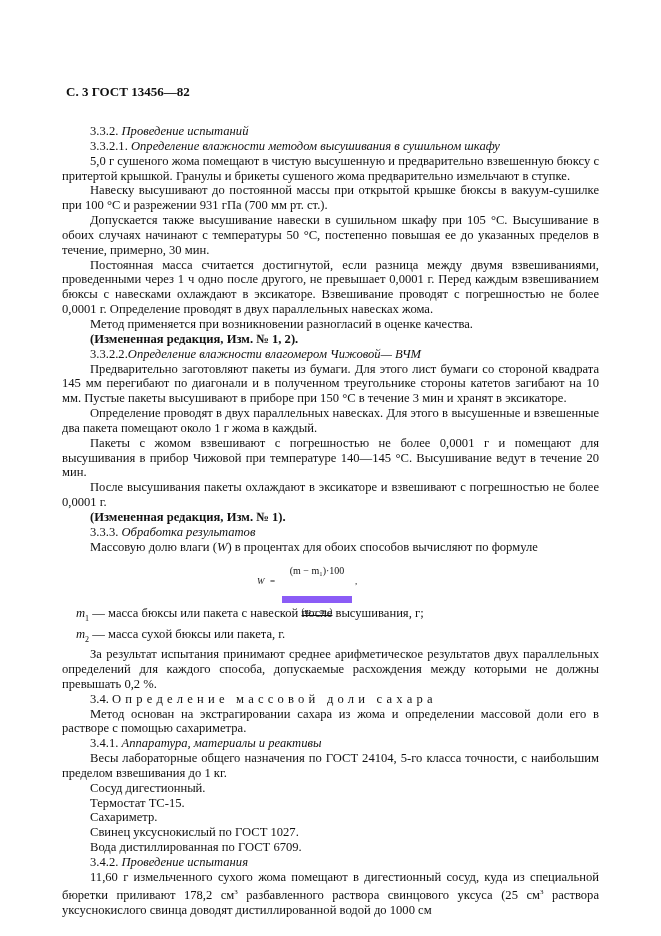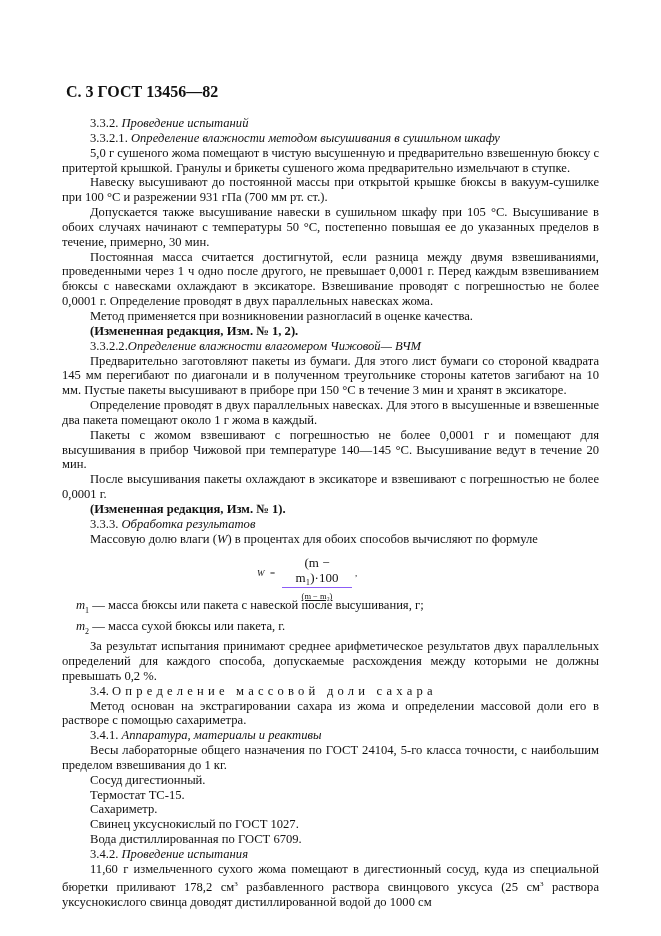--- a/index.html
+++ b/index.html
@@ -1,29 +1,29 @@
 <!DOCTYPE html>
 <html><head>
 <meta charset="utf-8">
 <style>
   html, body { margin: 0; padding: 0; background: #ffffff; }
   body { width: 661px; height: 936px; position: relative; overflow: hidden; }
   .page { position: absolute; left: 62px; top: 84px; width: 537px;
           font-family: "Liberation Serif", "DejaVu Serif", serif; color: #111; font-size: 12.6px; line-height: 14.85px; }
-  .hdr { font-weight: bold; font-size: 16px; margin-left: 4px; margin-bottom: 16px; line-height: 16px; }
+  .hdr { font-weight: bold; font-size: 13px; margin-left: 4px; margin-bottom: 24px; line-height: 16px; }
   p { margin: 0; text-align: justify; text-align-last: left; }
   .ind { text-indent: 28px; }
   .it { font-style: italic; }
   .b { font-weight: bold; }
   .sp { letter-spacing: 4.2px; }
   .formula { height: 52px; position: relative; font-size: 9px; font-family: "Liberation Serif", serif; }
   .formula .lhs { position: absolute; left: 195px; top: 20px; font-style: italic; font-size: 9px; }
   .formula .eq { position: absolute; left: 208px; top: 20px; }
   .formula .frac { position: absolute; left: 220px; top: 10px; text-align: center; width: 70px; }
-  .formula .num { border-bottom: 1px solid #8b5cf6; padding-bottom: 1px; font-size: 13px; }
+  .formula .num { border-bottom: 7px solid #8b5cf6; padding-bottom: 17px; font-size: 10px; }
   .formula .den { font-size: 8.5px; padding-top: 1px; text-decoration: underline; }
   .formula .comma { position: absolute; left: 293px; top: 20px; }
   .defs p { text-align: left; }
   .def-ind { padding-left: 14px; }
   sub { font-size: 8px; }
   sup { font-size: 7px; }
 </style>
 </head>
 <body>
 

